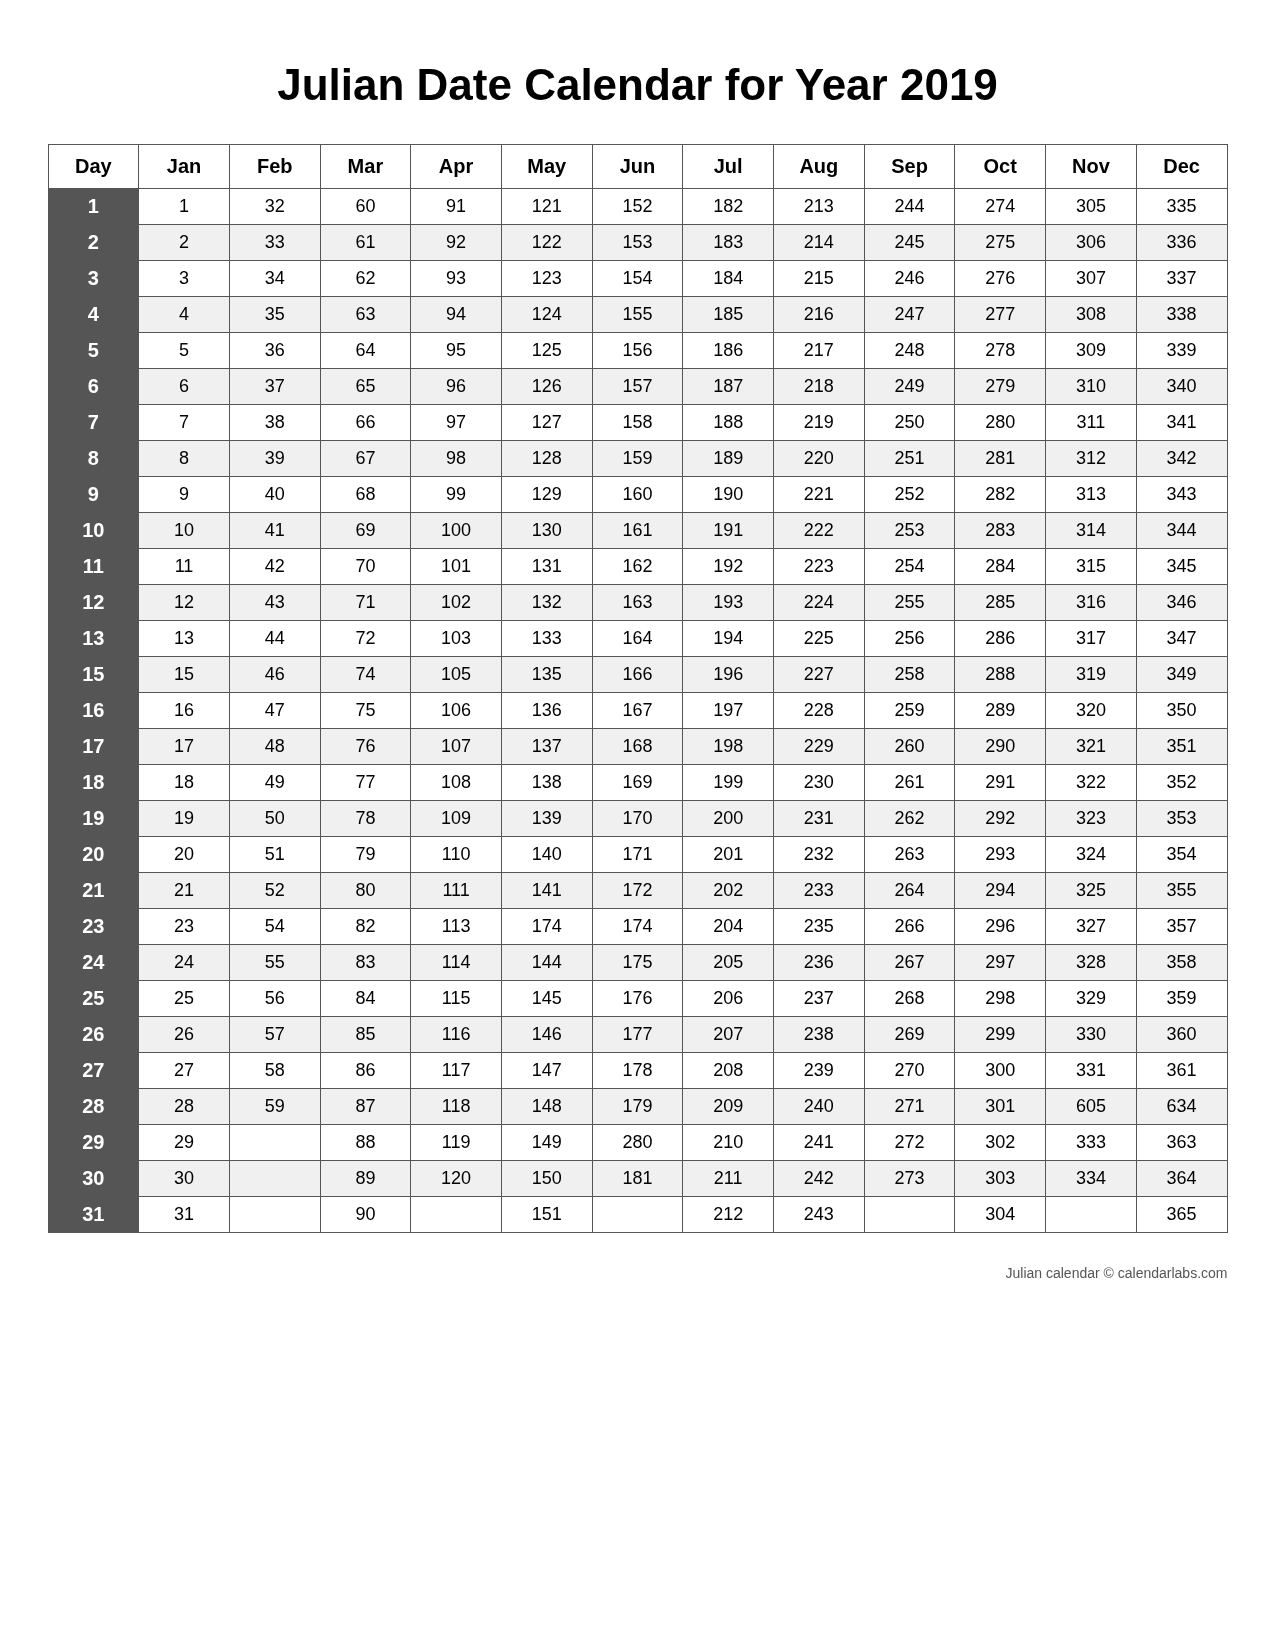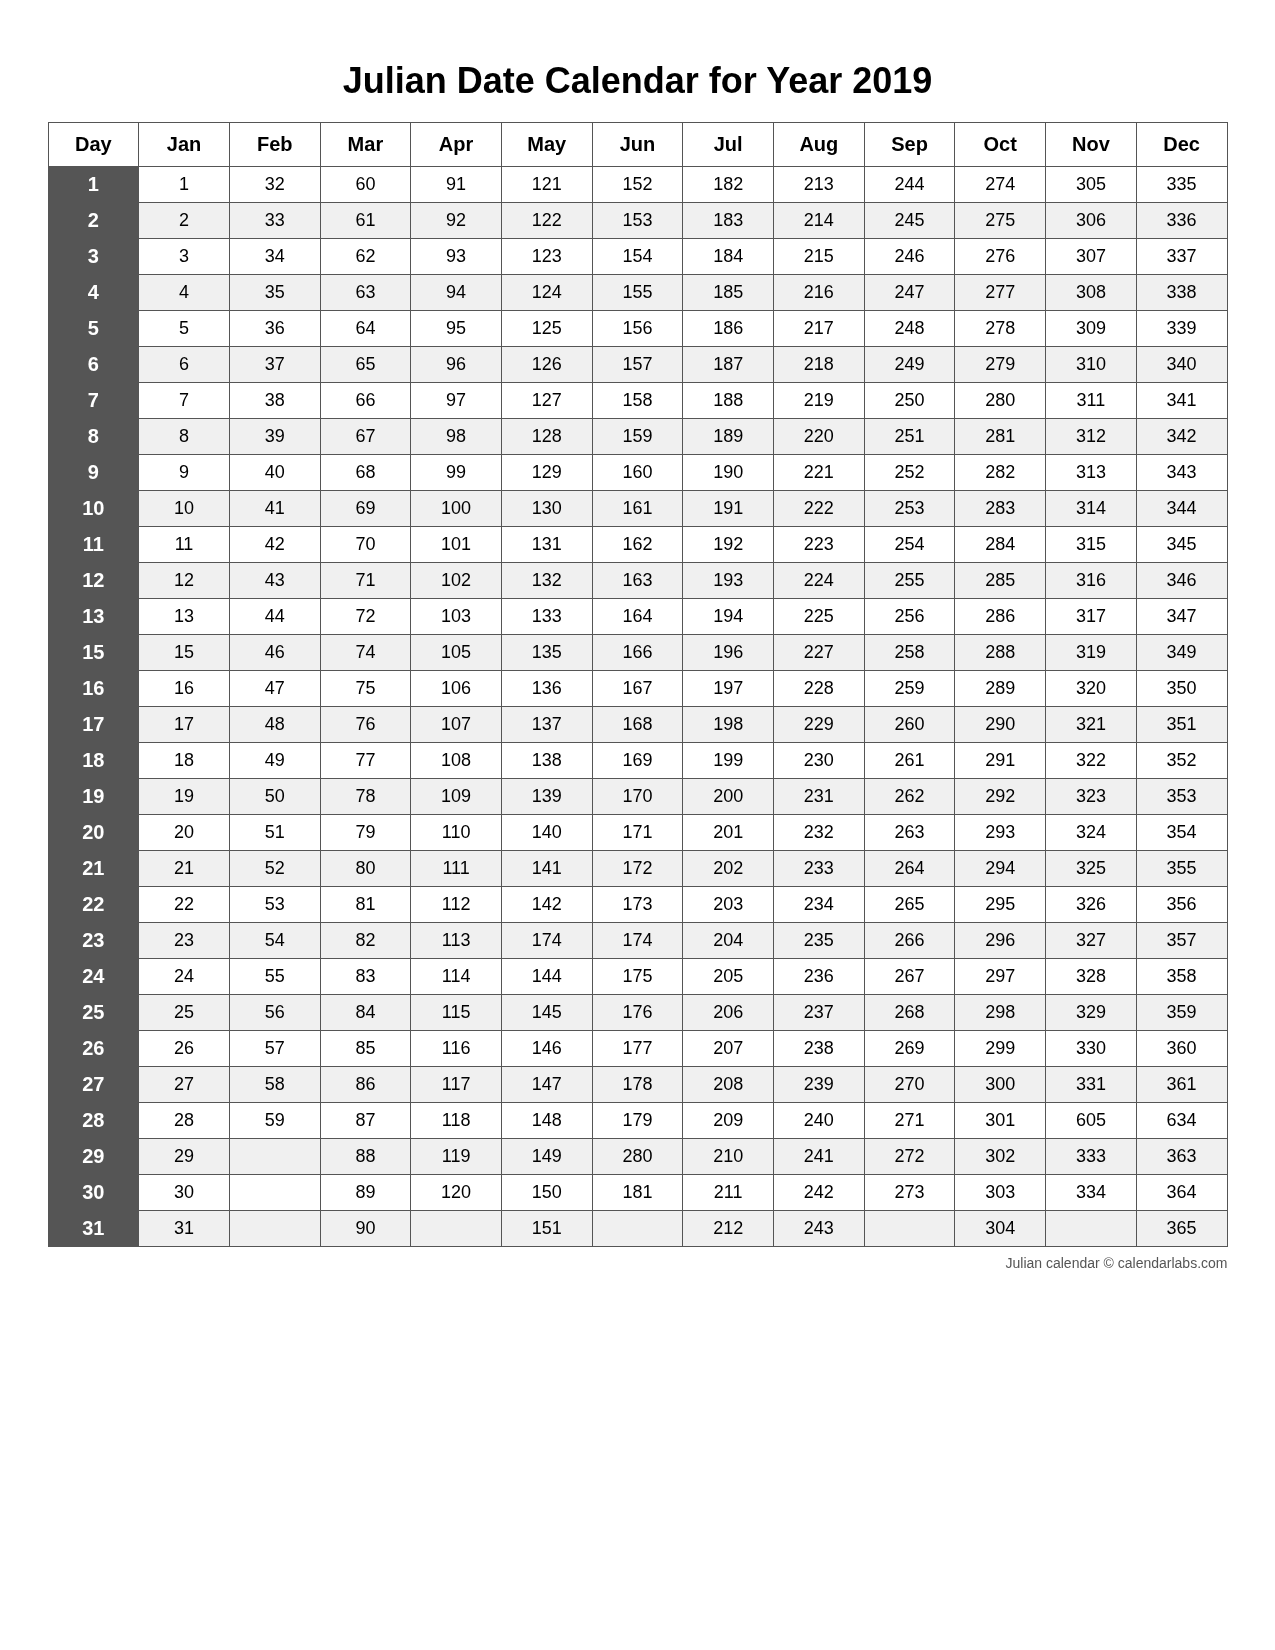--- a/index.html
+++ b/index.html
@@ -11,23 +11,23 @@
       background: #ffffff;
       font-family: Arial, Helvetica, sans-serif;
       width: 1275px;
       min-height: 1650px;
       display: flex;
       flex-direction: column;
       align-items: center;
       padding: 60px 40px 40px 40px;
     }
     h1 {
-      font-size: 36px;
+      font-size: 44px;
       font-weight: bold;
-      margin-bottom: 20px;
+      margin-bottom: 34px;
       text-align: center;
       color: #000;
     }
     table {
       border-collapse: collapse;
       width: 100%;
       max-width: 1180px;
     }
     th, td {
       border: 1.5px solid #555;
@@ -48,21 +48,21 @@
       font-weight: bold;
       font-size: 20px;
     }
     tbody tr:nth-child(odd) td:not(:first-child) {
       background-color: #ffffff;
     }
     tbody tr:nth-child(even) td:not(:first-child) {
       background-color: #f0f0f0;
     }
     .footer {
-      margin-top: 8px;
+      margin-top: 32px;
       font-size: 14px;
       color: #555;
       text-align: right;
       width: 100%;
       max-width: 1180px;
     }
   </style>
 </head>
 <body>
 
@@ -381,35 +381,20 @@
         <td>141</td>
         <td>172</td>
         <td>202</td>
         <td>233</td>
         <td>264</td>
         <td>294</td>
         <td>325</td>
         <td>355</td>
       </tr>
       <tr>
-        <td>22</td>
-        <td>22</td>
-        <td>53</td>
-        <td>81</td>
-        <td>112</td>
-        <td>142</td>
-        <td>173</td>
-        <td>203</td>
-        <td>234</td>
-        <td>265</td>
-        <td>295</td>
-        <td>326</td>
-        <td>356</td>
-      </tr>
-      <tr>
         <td>23</td>
         <td>23</td>
         <td>54</td>
         <td>82</td>
         <td>113</td>
         <td>174</td>
         <td>174</td>
         <td>204</td>
         <td>235</td>
         <td>266</td>

